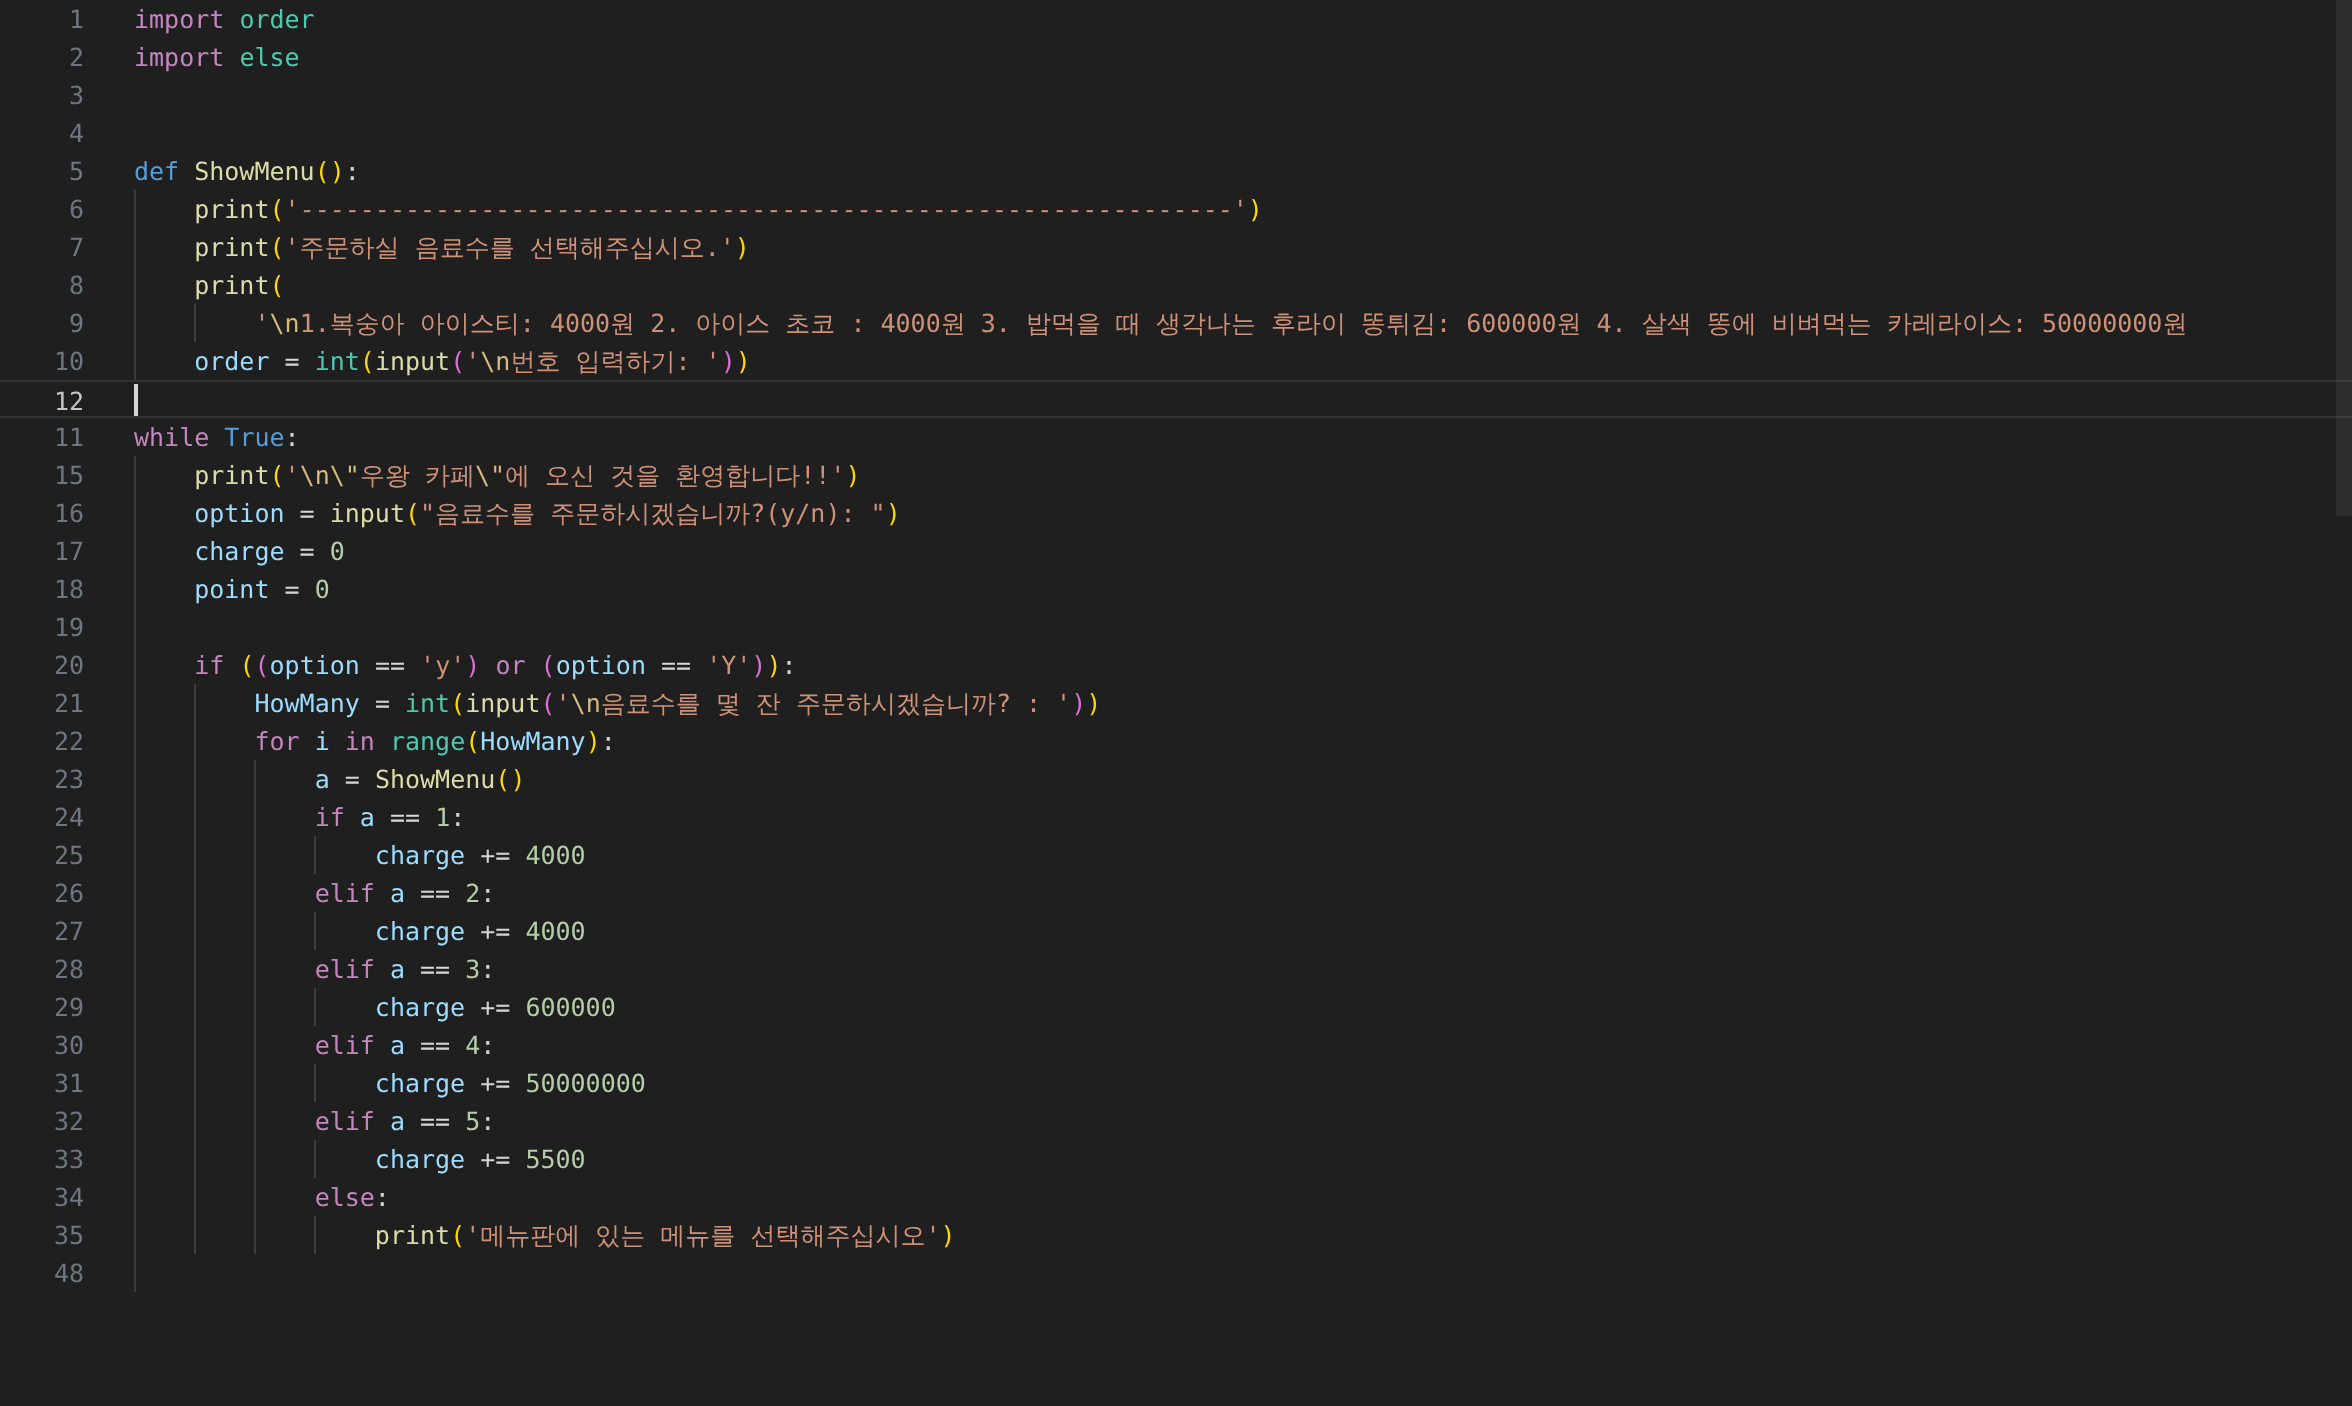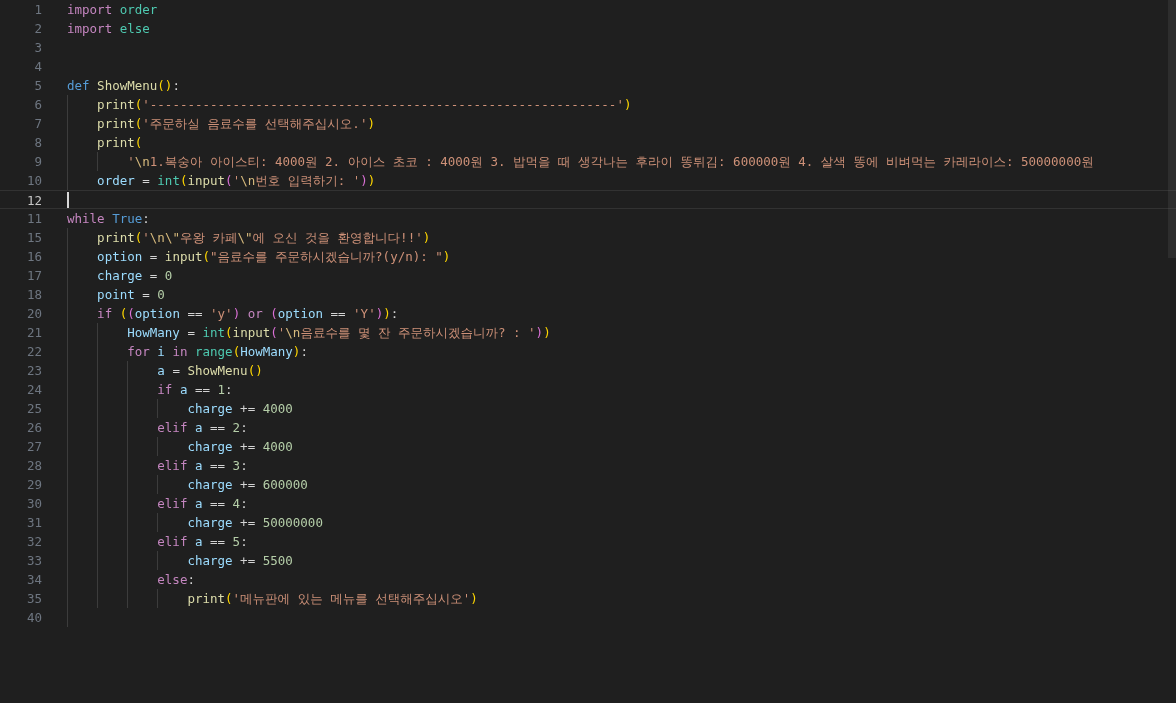--- a/index.html
+++ b/index.html
@@ -59,34 +59,35 @@
       <div class="row"><div class="gutter">7</div><span class="guide" style="left: 67px; background: rgb(60, 60, 60);"></span><div class="code"><span>    </span><span style="color: rgb(220, 220, 170);">print</span><span style="color: rgb(255, 215, 0);">(</span><span style="color: rgb(206, 145, 120);">'주문하실 음료수를 선택해주십시오.'</span><span style="color: rgb(255, 215, 0);">)</span></div></div>
       <div class="row"><div class="gutter">8</div><span class="guide" style="left: 67px; background: rgb(60, 60, 60);"></span><div class="code"><span>    </span><span style="color: rgb(220, 220, 170);">print</span><span style="color: rgb(255, 215, 0);">(</span></div></div>
       <div class="row"><div class="gutter">9</div><span class="guide" style="left: 67px; background: rgb(60, 60, 60);"></span><span class="guide" style="left: 97.08px; background: rgb(60, 60, 60);"></span><div class="code"><span>        </span><span style="color: rgb(206, 145, 120);">'</span><span style="color: rgb(215, 186, 125);">\n</span><span style="color: rgb(206, 145, 120);">1.복숭아 아이스티: 4000원 2. 아이스 초코 : 4000원 3. 밥먹을 때 생각나는 후라이 똥튀김: 600000원 4. 살색 똥에 비벼먹는 카레라이스: 50000000원</span></div></div>
       <div class="row"><div class="gutter">10</div><span class="guide" style="left: 67px; background: rgb(60, 60, 60);"></span><div class="code"><span>    </span><span style="color: rgb(156, 220, 254);">order</span><span style="color: rgb(212, 212, 212);"> </span><span style="color: rgb(212, 212, 212);">=</span><span style="color: rgb(212, 212, 212);"> </span><span style="color: rgb(78, 201, 176);">int</span><span style="color: rgb(255, 215, 0);">(</span><span style="color: rgb(220, 220, 170);">input</span><span style="color: rgb(218, 112, 214);">(</span><span style="color: rgb(206, 145, 120);">'</span><span style="color: rgb(215, 186, 125);">\n</span><span style="color: rgb(206, 145, 120);">번호 입력하기: '</span><span style="color: rgb(218, 112, 214);">)</span><span style="color: rgb(255, 215, 0);">)</span></div></div>
       <div class="row active"><div class="gutter">12</div><div class="code"></div><span class="caret" style="left: 67px; background: rgb(215, 215, 215);"></span></div>
       <div class="row"><div class="gutter">11</div><div class="code"><span style="color: rgb(197, 134, 192);">while</span><span style="color: rgb(212, 212, 212);"> </span><span style="color: rgb(86, 156, 214);">True</span><span style="color: rgb(212, 212, 212);">:</span></div></div>
       <div class="row"><div class="gutter">15</div><span class="guide" style="left: 67px; background: rgb(60, 60, 60);"></span><div class="code"><span>    </span><span style="color: rgb(220, 220, 170);">print</span><span style="color: rgb(255, 215, 0);">(</span><span style="color: rgb(206, 145, 120);">'</span><span style="color: rgb(215, 186, 125);">\n</span><span style="color: rgb(215, 186, 125);">\"</span><span style="color: rgb(206, 145, 120);">우왕 카페</span><span style="color: rgb(215, 186, 125);">\"</span><span style="color: rgb(206, 145, 120);">에 오신 것을 환영합니다!!'</span><span style="color: rgb(255, 215, 0);">)</span></div></div>
       <div class="row"><div class="gutter">16</div><span class="guide" style="left: 67px; background: rgb(60, 60, 60);"></span><div class="code"><span>    </span><span style="color: rgb(156, 220, 254);">option</span><span style="color: rgb(212, 212, 212);"> </span><span style="color: rgb(212, 212, 212);">=</span><span style="color: rgb(212, 212, 212);"> </span><span style="color: rgb(220, 220, 170);">input</span><span style="color: rgb(255, 215, 0);">(</span><span style="color: rgb(206, 145, 120);">"음료수를 주문하시겠습니까?(y/n): "</span><span style="color: rgb(255, 215, 0);">)</span></div></div>
       <div class="row"><div class="gutter">17</div><span class="guide" style="left: 67px; background: rgb(60, 60, 60);"></span><div class="code"><span>    </span><span style="color: rgb(156, 220, 254);">charge</span><span style="color: rgb(212, 212, 212);"> </span><span style="color: rgb(212, 212, 212);">=</span><span style="color: rgb(212, 212, 212);"> </span><span style="color: rgb(181, 206, 168);">0</span></div></div>
       <div class="row"><div class="gutter">18</div><span class="guide" style="left: 67px; background: rgb(60, 60, 60);"></span><div class="code"><span>    </span><span style="color: rgb(156, 220, 254);">point</span><span style="color: rgb(212, 212, 212);"> </span><span style="color: rgb(212, 212, 212);">=</span><span style="color: rgb(212, 212, 212);"> </span><span style="color: rgb(181, 206, 168);">0</span></div></div>
+      <div class="row"><div class="gutter">19</div><span class="guide" style="left: 67px; background: rgb(60, 60, 60);"></span><div class="code"></div></div>
       <div class="row"><div class="gutter">20</div><span class="guide" style="left: 67px; background: rgb(60, 60, 60);"></span><div class="code"><span>    </span><span style="color: rgb(197, 134, 192);">if</span><span style="color: rgb(212, 212, 212);"> </span><span style="color: rgb(255, 215, 0);">(</span><span style="color: rgb(218, 112, 214);">(</span><span style="color: rgb(156, 220, 254);">option</span><span style="color: rgb(212, 212, 212);"> </span><span style="color: rgb(212, 212, 212);">==</span><span style="color: rgb(212, 212, 212);"> </span><span style="color: rgb(206, 145, 120);">'y'</span><span style="color: rgb(218, 112, 214);">)</span><span style="color: rgb(212, 212, 212);"> </span><span style="color: rgb(197, 134, 192);">or</span><span style="color: rgb(212, 212, 212);"> </span><span style="color: rgb(218, 112, 214);">(</span><span style="color: rgb(156, 220, 254);">option</span><span style="color: rgb(212, 212, 212);"> </span><span style="color: rgb(212, 212, 212);">==</span><span style="color: rgb(212, 212, 212);"> </span><span style="color: rgb(206, 145, 120);">'Y'</span><span style="color: rgb(218, 112, 214);">)</span><span style="color: rgb(255, 215, 0);">)</span><span style="color: rgb(212, 212, 212);">:</span></div></div>
       <div class="row"><div class="gutter">21</div><span class="guide" style="left: 67px; background: rgb(60, 60, 60);"></span><span class="guide" style="left: 97.08px; background: rgb(60, 60, 60);"></span><div class="code"><span>        </span><span style="color: rgb(156, 220, 254);">HowMany</span><span style="color: rgb(212, 212, 212);"> </span><span style="color: rgb(212, 212, 212);">=</span><span style="color: rgb(212, 212, 212);"> </span><span style="color: rgb(78, 201, 176);">int</span><span style="color: rgb(255, 215, 0);">(</span><span style="color: rgb(220, 220, 170);">input</span><span style="color: rgb(218, 112, 214);">(</span><span style="color: rgb(206, 145, 120);">'</span><span style="color: rgb(215, 186, 125);">\n</span><span style="color: rgb(206, 145, 120);">음료수를 몇 잔 주문하시겠습니까? : '</span><span style="color: rgb(218, 112, 214);">)</span><span style="color: rgb(255, 215, 0);">)</span></div></div>
       <div class="row"><div class="gutter">22</div><span class="guide" style="left: 67px; background: rgb(60, 60, 60);"></span><span class="guide" style="left: 97.08px; background: rgb(60, 60, 60);"></span><div class="code"><span>        </span><span style="color: rgb(197, 134, 192);">for</span><span style="color: rgb(212, 212, 212);"> </span><span style="color: rgb(156, 220, 254);">i</span><span style="color: rgb(212, 212, 212);"> </span><span style="color: rgb(197, 134, 192);">in</span><span style="color: rgb(212, 212, 212);"> </span><span style="color: rgb(78, 201, 176);">range</span><span style="color: rgb(255, 215, 0);">(</span><span style="color: rgb(156, 220, 254);">HowMany</span><span style="color: rgb(255, 215, 0);">)</span><span style="color: rgb(212, 212, 212);">:</span></div></div>
       <div class="row"><div class="gutter">23</div><span class="guide" style="left: 67px; background: rgb(60, 60, 60);"></span><span class="guide" style="left: 97.08px; background: rgb(60, 60, 60);"></span><span class="guide" style="left: 127.16px; background: rgb(60, 60, 60);"></span><div class="code"><span>            </span><span style="color: rgb(156, 220, 254);">a</span><span style="color: rgb(212, 212, 212);"> </span><span style="color: rgb(212, 212, 212);">=</span><span style="color: rgb(212, 212, 212);"> </span><span style="color: rgb(220, 220, 170);">ShowMenu</span><span style="color: rgb(255, 215, 0);">(</span><span style="color: rgb(255, 215, 0);">)</span></div></div>
       <div class="row"><div class="gutter">24</div><span class="guide" style="left: 67px; background: rgb(60, 60, 60);"></span><span class="guide" style="left: 97.08px; background: rgb(60, 60, 60);"></span><span class="guide" style="left: 127.16px; background: rgb(60, 60, 60);"></span><div class="code"><span>            </span><span style="color: rgb(197, 134, 192);">if</span><span style="color: rgb(212, 212, 212);"> </span><span style="color: rgb(156, 220, 254);">a</span><span style="color: rgb(212, 212, 212);"> </span><span style="color: rgb(212, 212, 212);">==</span><span style="color: rgb(212, 212, 212);"> </span><span style="color: rgb(181, 206, 168);">1</span><span style="color: rgb(212, 212, 212);">:</span></div></div>
       <div class="row"><div class="gutter">25</div><span class="guide" style="left: 67px; background: rgb(60, 60, 60);"></span><span class="guide" style="left: 97.08px; background: rgb(60, 60, 60);"></span><span class="guide" style="left: 127.16px; background: rgb(60, 60, 60);"></span><span class="guide" style="left: 157.24px; background: rgb(60, 60, 60);"></span><div class="code"><span>                </span><span style="color: rgb(156, 220, 254);">charge</span><span style="color: rgb(212, 212, 212);"> </span><span style="color: rgb(212, 212, 212);">+=</span><span style="color: rgb(212, 212, 212);"> </span><span style="color: rgb(181, 206, 168);">4000</span></div></div>
       <div class="row"><div class="gutter">26</div><span class="guide" style="left: 67px; background: rgb(60, 60, 60);"></span><span class="guide" style="left: 97.08px; background: rgb(60, 60, 60);"></span><span class="guide" style="left: 127.16px; background: rgb(60, 60, 60);"></span><div class="code"><span>            </span><span style="color: rgb(197, 134, 192);">elif</span><span style="color: rgb(212, 212, 212);"> </span><span style="color: rgb(156, 220, 254);">a</span><span style="color: rgb(212, 212, 212);"> </span><span style="color: rgb(212, 212, 212);">==</span><span style="color: rgb(212, 212, 212);"> </span><span style="color: rgb(181, 206, 168);">2</span><span style="color: rgb(212, 212, 212);">:</span></div></div>
       <div class="row"><div class="gutter">27</div><span class="guide" style="left: 67px; background: rgb(60, 60, 60);"></span><span class="guide" style="left: 97.08px; background: rgb(60, 60, 60);"></span><span class="guide" style="left: 127.16px; background: rgb(60, 60, 60);"></span><span class="guide" style="left: 157.24px; background: rgb(60, 60, 60);"></span><div class="code"><span>                </span><span style="color: rgb(156, 220, 254);">charge</span><span style="color: rgb(212, 212, 212);"> </span><span style="color: rgb(212, 212, 212);">+=</span><span style="color: rgb(212, 212, 212);"> </span><span style="color: rgb(181, 206, 168);">4000</span></div></div>
       <div class="row"><div class="gutter">28</div><span class="guide" style="left: 67px; background: rgb(60, 60, 60);"></span><span class="guide" style="left: 97.08px; background: rgb(60, 60, 60);"></span><span class="guide" style="left: 127.16px; background: rgb(60, 60, 60);"></span><div class="code"><span>            </span><span style="color: rgb(197, 134, 192);">elif</span><span style="color: rgb(212, 212, 212);"> </span><span style="color: rgb(156, 220, 254);">a</span><span style="color: rgb(212, 212, 212);"> </span><span style="color: rgb(212, 212, 212);">==</span><span style="color: rgb(212, 212, 212);"> </span><span style="color: rgb(181, 206, 168);">3</span><span style="color: rgb(212, 212, 212);">:</span></div></div>
       <div class="row"><div class="gutter">29</div><span class="guide" style="left: 67px; background: rgb(60, 60, 60);"></span><span class="guide" style="left: 97.08px; background: rgb(60, 60, 60);"></span><span class="guide" style="left: 127.16px; background: rgb(60, 60, 60);"></span><span class="guide" style="left: 157.24px; background: rgb(60, 60, 60);"></span><div class="code"><span>                </span><span style="color: rgb(156, 220, 254);">charge</span><span style="color: rgb(212, 212, 212);"> </span><span style="color: rgb(212, 212, 212);">+=</span><span style="color: rgb(212, 212, 212);"> </span><span style="color: rgb(181, 206, 168);">600000</span></div></div>
       <div class="row"><div class="gutter">30</div><span class="guide" style="left: 67px; background: rgb(60, 60, 60);"></span><span class="guide" style="left: 97.08px; background: rgb(60, 60, 60);"></span><span class="guide" style="left: 127.16px; background: rgb(60, 60, 60);"></span><div class="code"><span>            </span><span style="color: rgb(197, 134, 192);">elif</span><span style="color: rgb(212, 212, 212);"> </span><span style="color: rgb(156, 220, 254);">a</span><span style="color: rgb(212, 212, 212);"> </span><span style="color: rgb(212, 212, 212);">==</span><span style="color: rgb(212, 212, 212);"> </span><span style="color: rgb(181, 206, 168);">4</span><span style="color: rgb(212, 212, 212);">:</span></div></div>
       <div class="row"><div class="gutter">31</div><span class="guide" style="left: 67px; background: rgb(60, 60, 60);"></span><span class="guide" style="left: 97.08px; background: rgb(60, 60, 60);"></span><span class="guide" style="left: 127.16px; background: rgb(60, 60, 60);"></span><span class="guide" style="left: 157.24px; background: rgb(60, 60, 60);"></span><div class="code"><span>                </span><span style="color: rgb(156, 220, 254);">charge</span><span style="color: rgb(212, 212, 212);"> </span><span style="color: rgb(212, 212, 212);">+=</span><span style="color: rgb(212, 212, 212);"> </span><span style="color: rgb(181, 206, 168);">50000000</span></div></div>
       <div class="row"><div class="gutter">32</div><span class="guide" style="left: 67px; background: rgb(60, 60, 60);"></span><span class="guide" style="left: 97.08px; background: rgb(60, 60, 60);"></span><span class="guide" style="left: 127.16px; background: rgb(60, 60, 60);"></span><div class="code"><span>            </span><span style="color: rgb(197, 134, 192);">elif</span><span style="color: rgb(212, 212, 212);"> </span><span style="color: rgb(156, 220, 254);">a</span><span style="color: rgb(212, 212, 212);"> </span><span style="color: rgb(212, 212, 212);">==</span><span style="color: rgb(212, 212, 212);"> </span><span style="color: rgb(181, 206, 168);">5</span><span style="color: rgb(212, 212, 212);">:</span></div></div>
       <div class="row"><div class="gutter">33</div><span class="guide" style="left: 67px; background: rgb(60, 60, 60);"></span><span class="guide" style="left: 97.08px; background: rgb(60, 60, 60);"></span><span class="guide" style="left: 127.16px; background: rgb(60, 60, 60);"></span><span class="guide" style="left: 157.24px; background: rgb(60, 60, 60);"></span><div class="code"><span>                </span><span style="color: rgb(156, 220, 254);">charge</span><span style="color: rgb(212, 212, 212);"> </span><span style="color: rgb(212, 212, 212);">+=</span><span style="color: rgb(212, 212, 212);"> </span><span style="color: rgb(181, 206, 168);">5500</span></div></div>
       <div class="row"><div class="gutter">34</div><span class="guide" style="left: 67px; background: rgb(60, 60, 60);"></span><span class="guide" style="left: 97.08px; background: rgb(60, 60, 60);"></span><span class="guide" style="left: 127.16px; background: rgb(60, 60, 60);"></span><div class="code"><span>            </span><span style="color: rgb(197, 134, 192);">else</span><span style="color: rgb(212, 212, 212);">:</span></div></div>
       <div class="row"><div class="gutter">35</div><span class="guide" style="left: 67px; background: rgb(60, 60, 60);"></span><span class="guide" style="left: 97.08px; background: rgb(60, 60, 60);"></span><span class="guide" style="left: 127.16px; background: rgb(60, 60, 60);"></span><span class="guide" style="left: 157.24px; background: rgb(60, 60, 60);"></span><div class="code"><span>                </span><span style="color: rgb(220, 220, 170);">print</span><span style="color: rgb(255, 215, 0);">(</span><span style="color: rgb(206, 145, 120);">'메뉴판에 있는 메뉴를 선택해주십시오'</span><span style="color: rgb(255, 215, 0);">)</span></div></div>
-      <div class="row"><div class="gutter">40</div><span class="guide" style="left: 67px; background: rgb(60, 60, 60);"></span><div class="code"></div></div>
+      <div class="row"><div class="gutter">48</div><span class="guide" style="left: 67px; background: rgb(60, 60, 60);"></span><div class="code"></div></div>
     </div>
   <div class="scrollbar">
     <div class="thumb"></div>
   </div>
 </div>
 
 </body></html>

